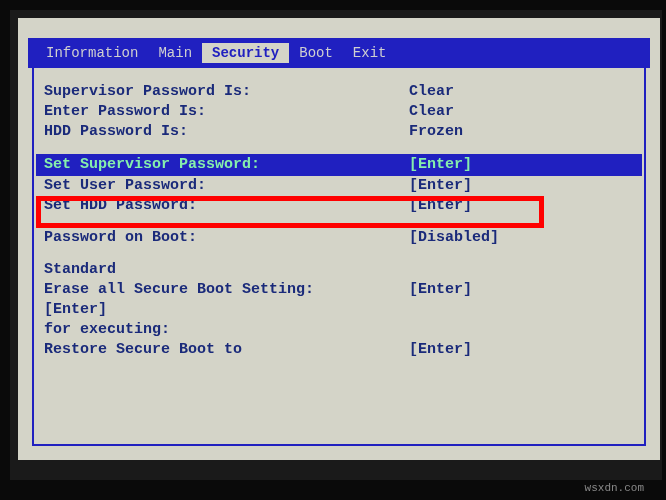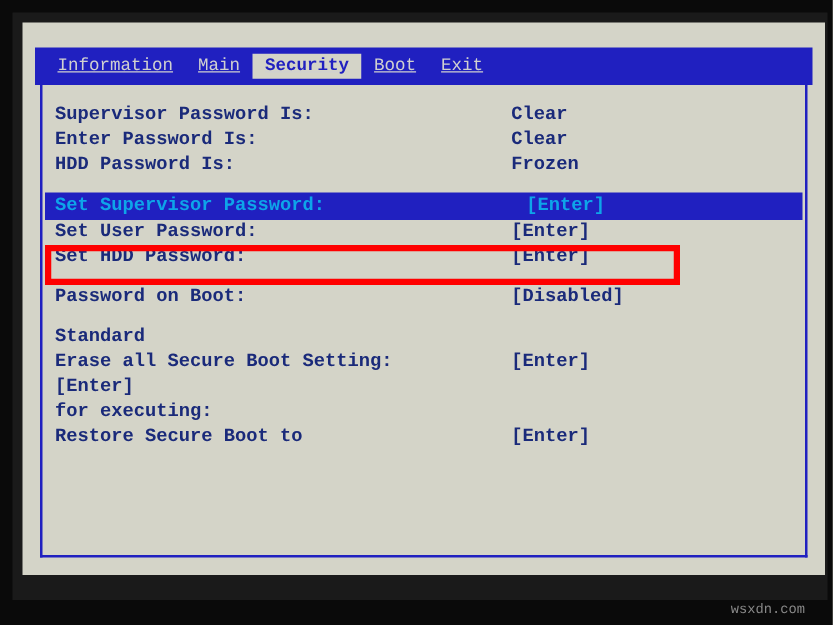--- a/index.html
+++ b/index.html
@@ -37,21 +37,20 @@
     .menu-bar {
       position: absolute;
       top: 20px; left: 10px; right: 10px;
       height: 30px;
       background: #2020c0;
       color: #d0d0d0;
       display: flex;
       align-items: center;
       padding: 0 8px;
       font-size: 14px;
-      text-decoration: underline;
     }
     .menu-item {
       padding: 2px 10px;
       white-space: nowrap;
     }
     .menu-item.active {
       background: #d4d4c8;
       color: #2020c0;
       font-weight: bold;
     }
@@ -82,24 +81,23 @@
       position: absolute;
       border: 5px solid #ff0000;
       pointer-events: none;
       left: 2px;
       right: 100px;
       top: 128px;
       height: 32px;
     }
     .selected-row {
       background: #2020c0;
-      color: #0ea5e9;
+      color: #86efac;
       margin: 0 -8px;
       padding: 1px 8px;
-      gap: 12px;
     }
     .watermark {
       position: absolute;
       bottom: 6px; right: 22px;
       color: #888;
       font-family: Liberation Mono, monospace;
       font-size: 11px;
     }
   </style>
 </head>

